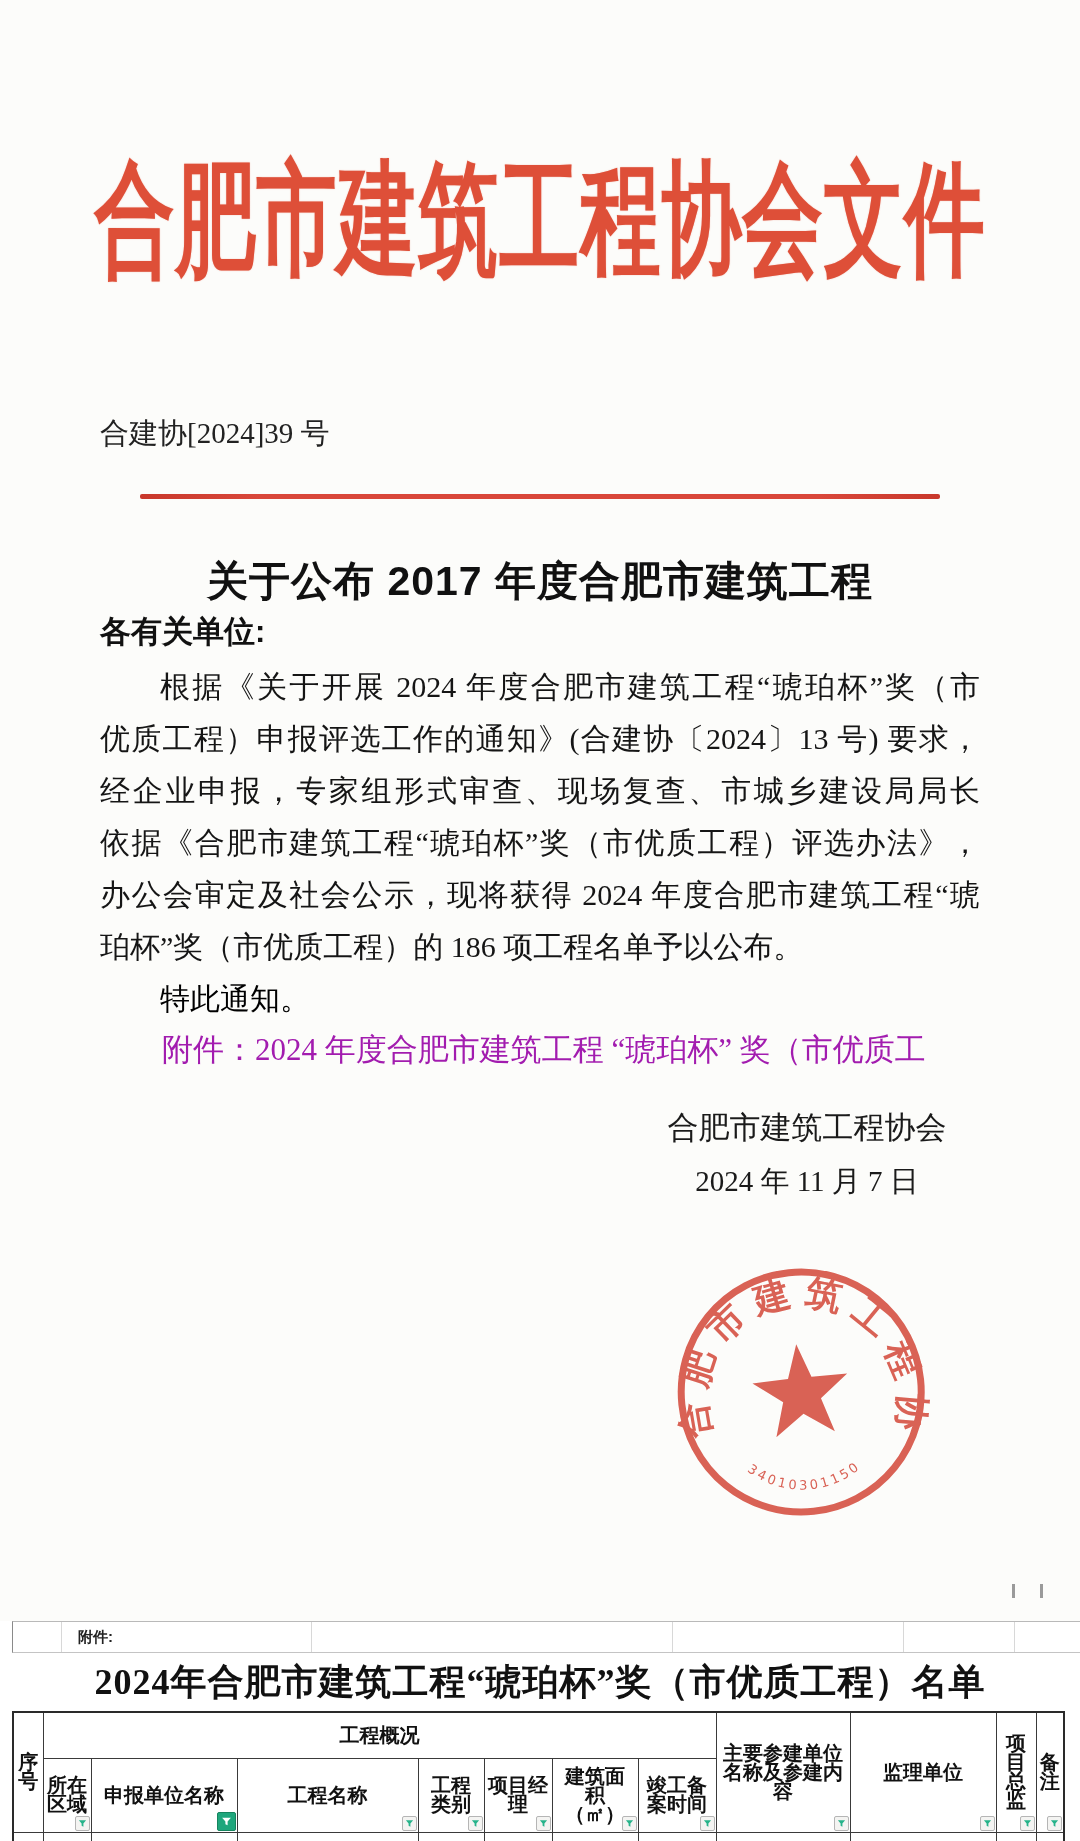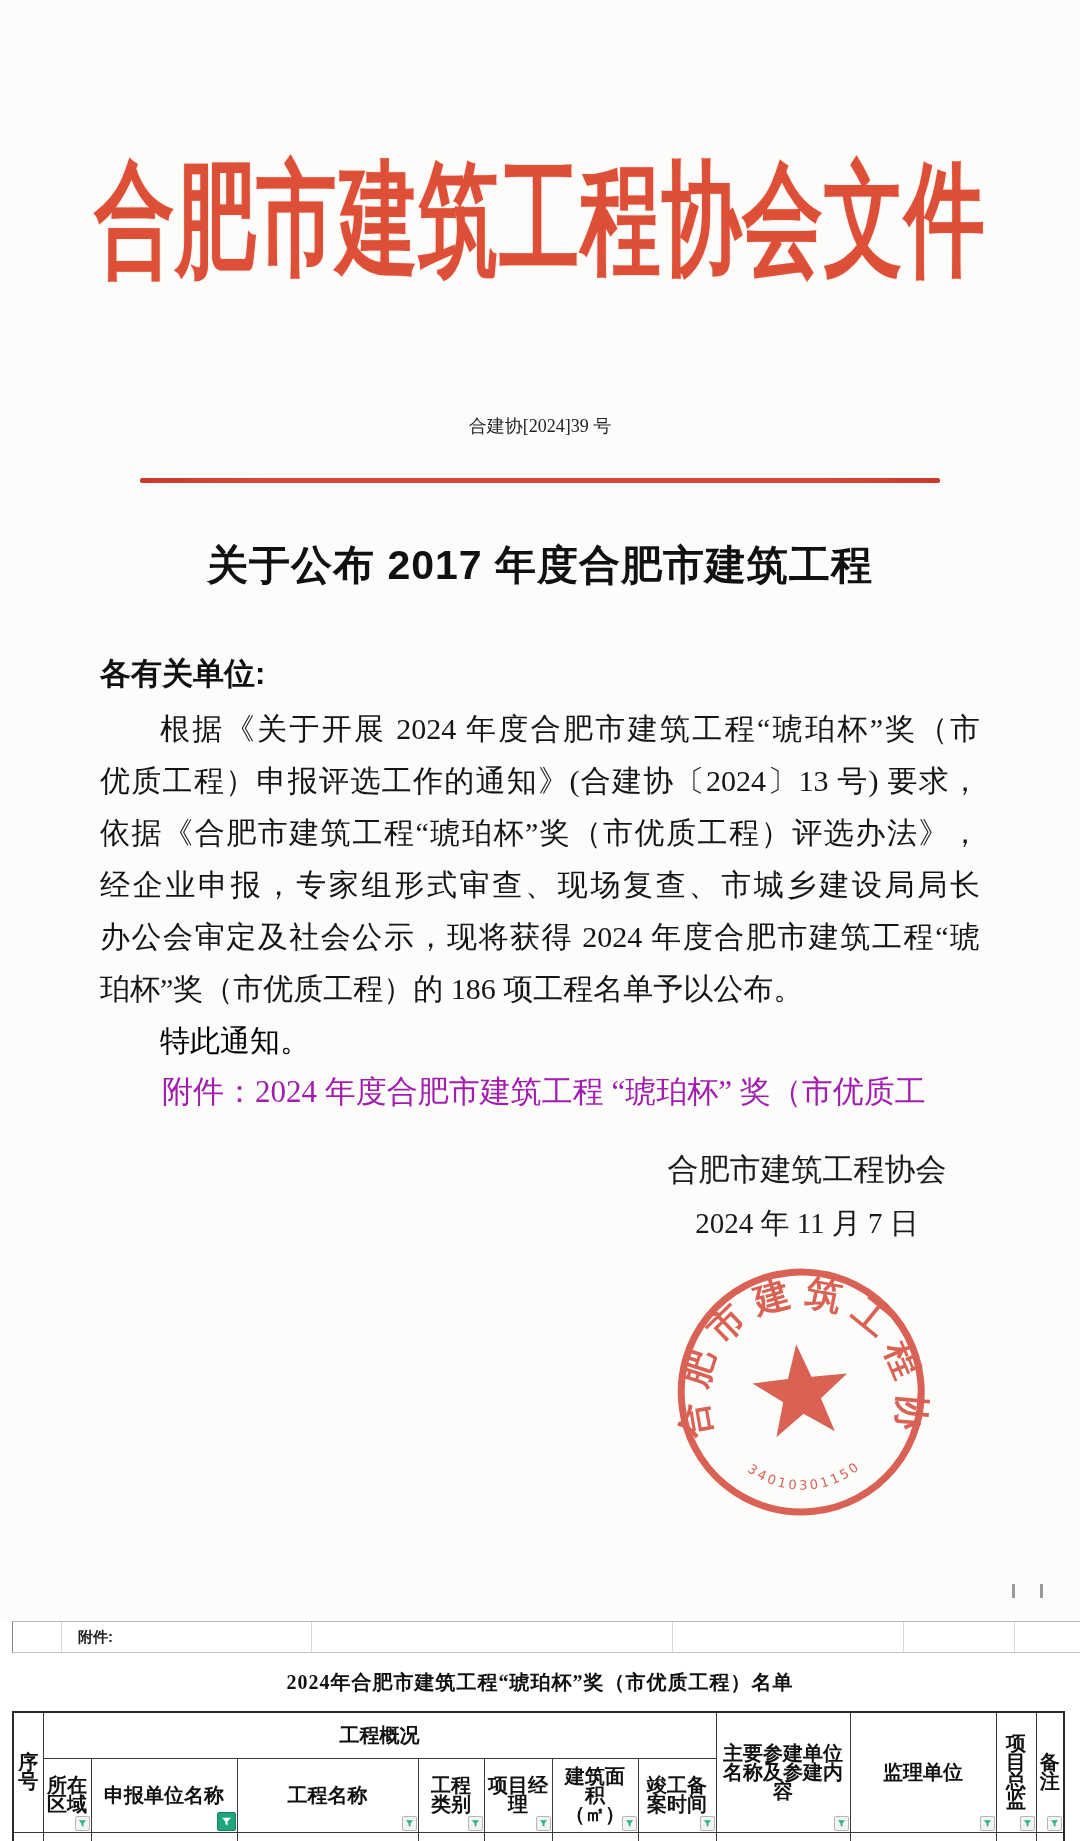--- a/index.html
+++ b/index.html
@@ -12,29 +12,29 @@
   .page{position:relative;width:1080px;height:1841px;}
   .letter{width:880px;margin:0 auto;position:relative;}
 
   .masthead{
     margin-top:118px;height:208px;display:flex;align-items:center;justify-content:center;
     font-size:80px;font-weight:bold;color:#de4f38;white-space:nowrap;
     transform:scaleY(1.55);transform-origin:center;
     text-shadow:0 0 1px rgba(222,79,56,.45);
     letter-spacing:1px;
   }
-  .doc-number{margin-top:88px;text-align:center;font-size:18px;color:#222;}
+  .doc-number{margin-top:88px;text-align:left;font-size:29px;color:#222;}
   .red-rule{margin:40px auto 0 auto;width:800px;height:5px;background:linear-gradient(90deg,#c8382b,#d9473a 15%,#d9473a 85%,#c8382b);border-radius:2px;}
   .doc-title{
     margin-top:52px;text-align:center;
     font-family:"Liberation Sans","DejaVu Sans",sans-serif;
     font-weight:bold;font-size:41px;line-height:60px;color:#111;letter-spacing:1px;
   }
   .salutation{
-    margin-top:58px;font-family:"Liberation Sans","DejaVu Sans",sans-serif;
+    font-family:"Liberation Sans","DejaVu Sans",sans-serif;
     font-weight:bold;font-size:31px;color:#111;
   }
   .body-par{margin-top:8px;font-size:30px;color:#151515;}
   .body-par .bl{line-height:52px;}
   .body-par .j{text-align:justify;text-align-last:justify;}
   .body-par .indent{text-indent:2em;}
   .closing{font-size:30px;line-height:52px;text-indent:2em;color:#000000;}
   .attachment{font-size:31px;line-height:50px;color:#a21caf;}
   .attachment .a1{text-indent:2em;}
   .attachment .a2{margin-left:4.6em;}
@@ -61,21 +61,21 @@
   .band .bc.b1{width:48px;}
   .band .bc.b2{width:250px;padding-left:16px;box-sizing:border-box;}
   .band .bc.b3{width:360px;}
   .band .bc.b4{width:230px;}
   .band .bc.b5{width:110px;}
   .band .bc.b6{flex:1;border-right:none;}
   .band-label{font-family:"Liberation Sans","DejaVu Sans",sans-serif;font-weight:bold;font-size:15px;color:#222;}
 
   .sheet-title{
     height:58px;display:flex;align-items:center;justify-content:center;
-    font-weight:bold;font-size:20px;color:#111;letter-spacing:1px;
+    font-weight:bold;font-size:36px;color:#111;letter-spacing:1px;
   }
 
   table.award{border-collapse:collapse;margin-left:12px;width:1051px;table-layout:fixed;background:#fff;}
   table.award th,table.award td{
     border:1px solid #3a3a3a;box-sizing:border-box;
     text-align:center;vertical-align:middle;padding:2px 3px;position:relative;
     overflow:hidden;
   }
   table.award{border:2px solid #2a2a2a;}
   table.award th{
@@ -106,22 +106,22 @@
     <div class="masthead">合肥市建筑工程协会文件</div>
     <div class="doc-number">合建协[2024]39 号</div>
     <div class="red-rule"></div>
     <div class="doc-title">
       <div>关于公布 2017 年度合肥市建筑工程</div>
     </div>
     <div class="salutation">各有关单位:</div>
     <div class="body-par">
       <div class="bl j indent">根据《关于开展 2024 年度合肥市建筑工程“琥珀杯”奖（市</div>
       <div class="bl j">优质工程）申报评选工作的通知》(合建协〔2024〕13 号) 要求，</div>
+      <div class="bl j">经企业申报，专家组形式审查、现场复查、市城乡建设局局长</div>
       <div class="bl j">依据《合肥市建筑工程“琥珀杯”奖（市优质工程）评选办法》，</div>
-      <div class="bl j">经企业申报，专家组形式审查、现场复查、市城乡建设局局长</div>
       <div class="bl j">办公会审定及社会公示，现将获得 2024 年度合肥市建筑工程“琥</div>
       <div class="bl">珀杯”奖（市优质工程）的 186 项工程名单予以公布。</div>
       <div class="closing">特此通知。</div>
     </div>
     <div class="attachment">
       <div class="a1">附件：2024 年度合肥市建筑工程 “琥珀杯” 奖（市优质工</div>
     </div>
     <div class="sign-block">
       <div class="signer">合肥市建筑工程协会</div>
       <div class="sign-date">2024 年 11 月 7 日</div>

